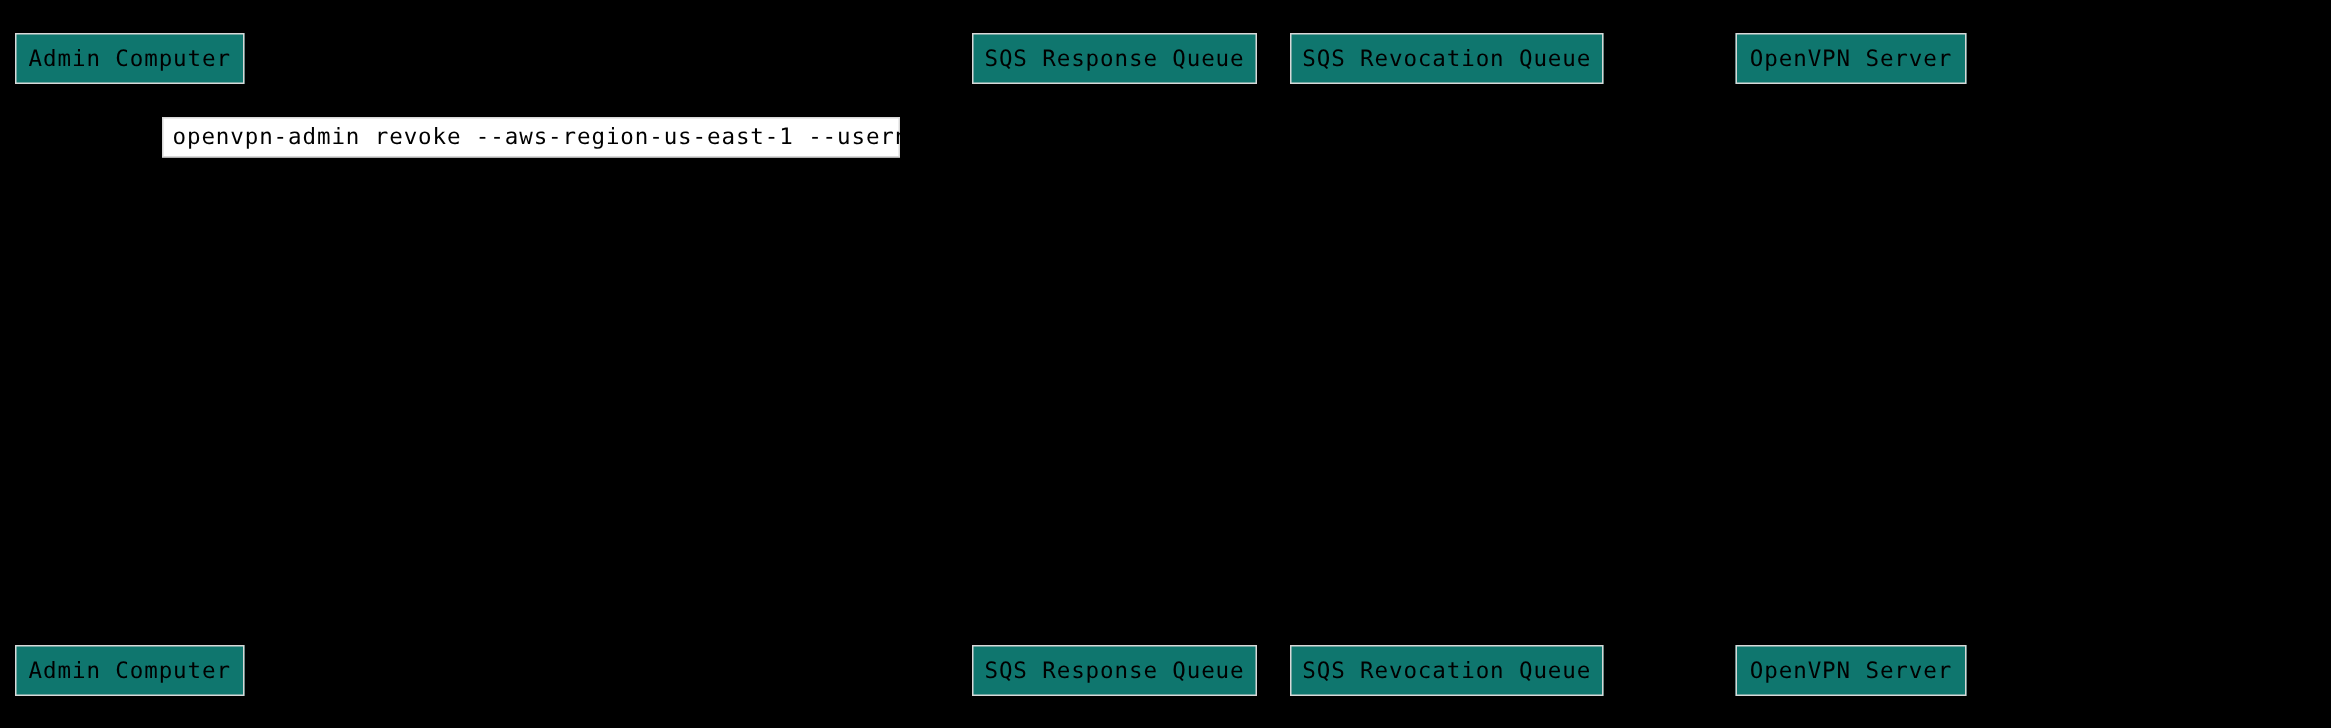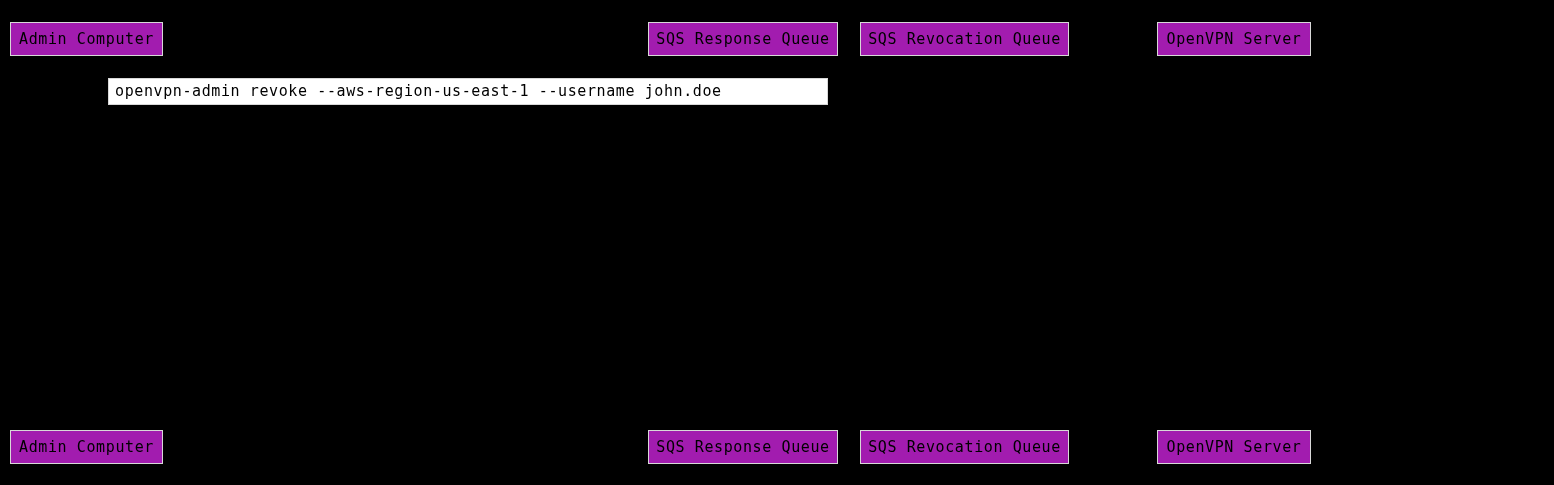--- a/index.html
+++ b/index.html
@@ -14,21 +14,21 @@
   #diagram-canvas {
     position: relative;
     width: 1554px;
     height: 485px;
     background: #000000;
     overflow: hidden;
   }
   
   .participant-box {
     position: absolute;
-    background: #a21caf;
+    background: #0f766e;
     border: 1px solid #d8d8d8;
     color: #000000;
     font-family: "DejaVu Sans Mono", "Liberation Mono", monospace;
     font-size: 15px;
     line-height: 1;
     letter-spacing: 0.6px;
     display: flex;
     align-items: center;
     justify-content: center;
     box-sizing: border-box;
@@ -69,21 +69,21 @@
   <div class="lifeline" style="left:1234px; top:56px; height:374px;"></div>
 
   <div class="participant-box" style="left:10px; top:22px; width:153px; height:34px;">Admin Computer</div>
 
   <div class="participant-box" style="left:648px; top:22px; width:190px; height:34px;">SQS Response Queue</div>
 
   <div class="participant-box" style="left:860px; top:22px; width:209px; height:34px;">SQS Revocation Queue</div>
 
   <div class="participant-box" style="left:1157px; top:22px; width:154px; height:34px;">OpenVPN Server</div>
 
-  <div class="message-box" style="left:108px; top:78px; width:720px; height:27px;">openvpn-admin revoke --aws-region-us-east-1 --username john.doe</div>
+  <div class="message-box" style="left:108px; top:78px; width:492px; height:27px;">openvpn-admin revoke --aws-region-us-east-1 --username john.doe</div>
 
   <div class="participant-box" style="left:10px; top:430px; width:153px; height:34px;">Admin Computer</div>
 
   <div class="participant-box" style="left:648px; top:430px; width:190px; height:34px;">SQS Response Queue</div>
 
   <div class="participant-box" style="left:860px; top:430px; width:209px; height:34px;">SQS Revocation Queue</div>
 
   <div class="participant-box" style="left:1157px; top:430px; width:154px; height:34px;">OpenVPN Server</div>
 
 </div>

